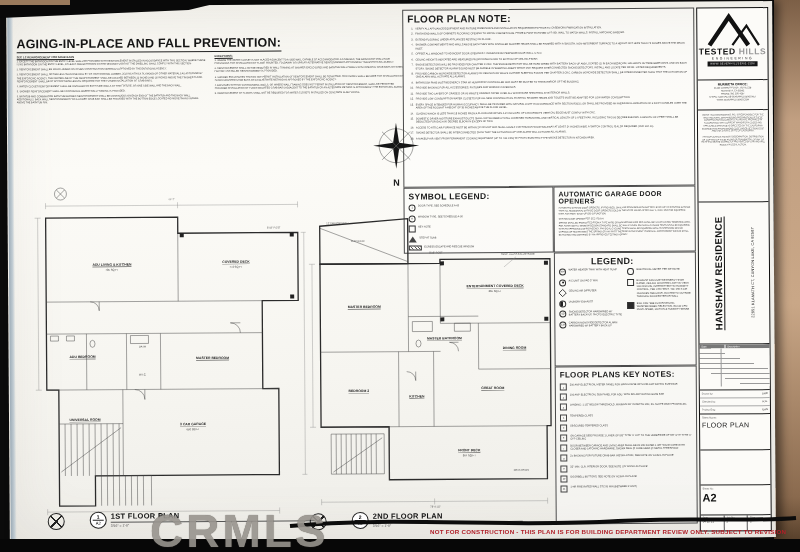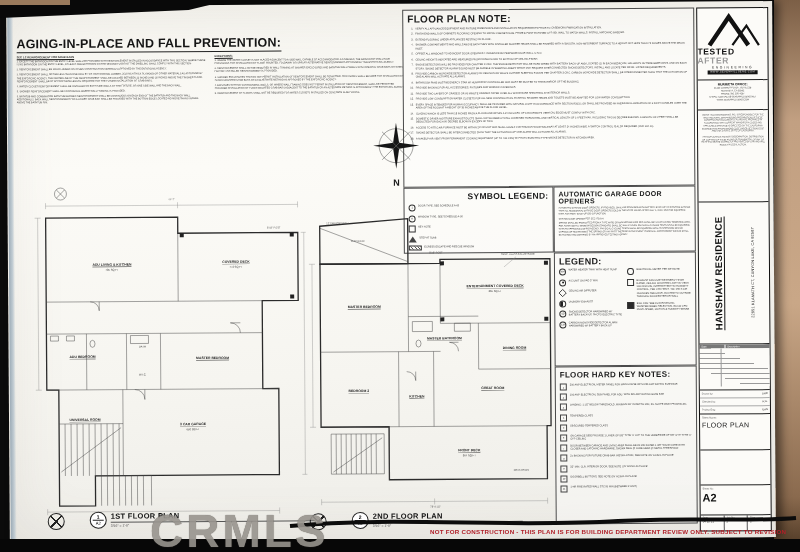--- a/index.html
+++ b/index.html
@@ -30,26 +30,26 @@
   .agp{font-size:2.4px;line-height:1.3;color:#333;margin:0 0 2px 0;}
   
   .fpnote{left:396px;top:6px;width:292px;height:178px;}
   .fpnote .box-title{font-size:10px;}
   .fpn-list{margin-top:3px;}
   .fpn-item{display:flex;gap:2px;margin-bottom:2.1px;}
   .fpn-num{font-size:2.5px;color:#222;flex:0 0 6px;text-align:right;}
   .fpn-text{font-size:2.5px;line-height:1.35;color:#333;}
   
   .symbox{left:396px;top:184px;width:150px;height:66px;}
-  .symbox .box-title{font-size:8.5px;text-align:right;}
+  .symbox .box-title{font-size:8.5px;}
   .garagebox{left:546px;top:184px;width:142px;height:66px;}
   .garagebox .box-title{font-size:7px;}
   .garagebox .agp{font-size:2.2px;}
   .legendbox{left:546px;top:250px;width:142px;height:114px;}
-  .legendbox .box-title{font-size:9px;}
+  .legendbox .box-title{font-size:9px;margin-left:32px;}
   .keynotes{left:546px;top:364px;width:142px;height:158px;}
   .keynotes .box-title{font-size:8px;}
   .lg-cols{display:flex;gap:4px;margin-top:2px;}
   .lg-col{width:50%;}
   .lg-item{display:flex;gap:2.5px;align-items:flex-start;margin-bottom:3.5px;}
   .lg-text{font-size:2.5px;line-height:1.3;color:#333;}
   .ic{position:relative;width:7px;height:7px;flex:0 0 7px;border:0.6px solid #333;border-radius:50%;
     display:inline-flex;align-items:center;justify-content:center;font-size:2.4px;color:#222;box-sizing:border-box;}
   [data-ic="keynote"],[data-ic="exhfan"]{border-radius:0;}
   [data-ic="wallfan"]{border-radius:0;background:#2a2a2a;}
@@ -332,21 +332,21 @@
           </div>
             <div class="lg-item">
             <span class="ic" data-ic="wallfan"></span>
             <span class="lg-text">EXH. FAN: SEE FLOOR/CEILING WHISPERGREEN SELECTION, 80-110 CFM MULTI-SPEED, MOTION &amp; HUMIDITY SENSE</span>
           </div>
           </div>
       </div>
     </div>
 
     <div class="box keynotes">
-      <div class="box-title">FLOOR HARD KEY NOTES:</div>
+      <div class="box-title">FLOOR PLANS KEY NOTES:</div>
       <div style="margin-top:4px">
 
       <div class="kn">
           <span class="knbox">1</span>
           <span class="kn-text">200 AMP ELECTRICAL METER PANEL FOR MAIN HOUSE WITH 225 AMP RATING BUSS BAR</span>
         </div>
           <div class="kn">
           <span class="knbox">2</span>
           <span class="kn-text">100 AMP ELECTRICAL SUB PANEL FOR ADU, WITH 225 AMP RATING BUSS BAR</span>
         </div>
@@ -493,21 +493,21 @@
         <span class="pt-scale">3/16" = 1'-0"</span>
       </div>
     </div>
 
     <div class="titleblock">
       <div class="tb-sec tb-logo">
         <svg width="60" height="36" viewBox="0 0 68 40">
           <path d="M8,38 L30,6 L52,38" fill="none" stroke="#111" stroke-width="5"></path>
           <path d="M34,38 L50,16 L64,38" fill="none" stroke="#111" stroke-width="2.5"></path>
         </svg>
-        <div class="firm-line"><span>TESTED</span> <span class="hills">AFTER</span></div>
+        <div class="firm-line"><span>TESTED</span> <span class="hills">HILLS</span></div>
         <div class="firm-sub">ENGINEERING</div>
         <div class="firm-web">WWW.SEVENHILLSENG.COM</div>
       </div>
       <div class="tb-sec tb-office">
         <div class="tb-office-title">MURRIETA OFFICE:</div>
         <div>
             <div class="tb-line">41125 JUNIPER PLAZA, SUITE 21B</div>
             <div class="tb-line">MURRIETA, CA 92562</div>
             <div class="tb-line">PHONE: 951 200 4187</div>
             <div class="tb-line">E-MAIL: CONTACT@SEVENHILLSENG.NET</div>

